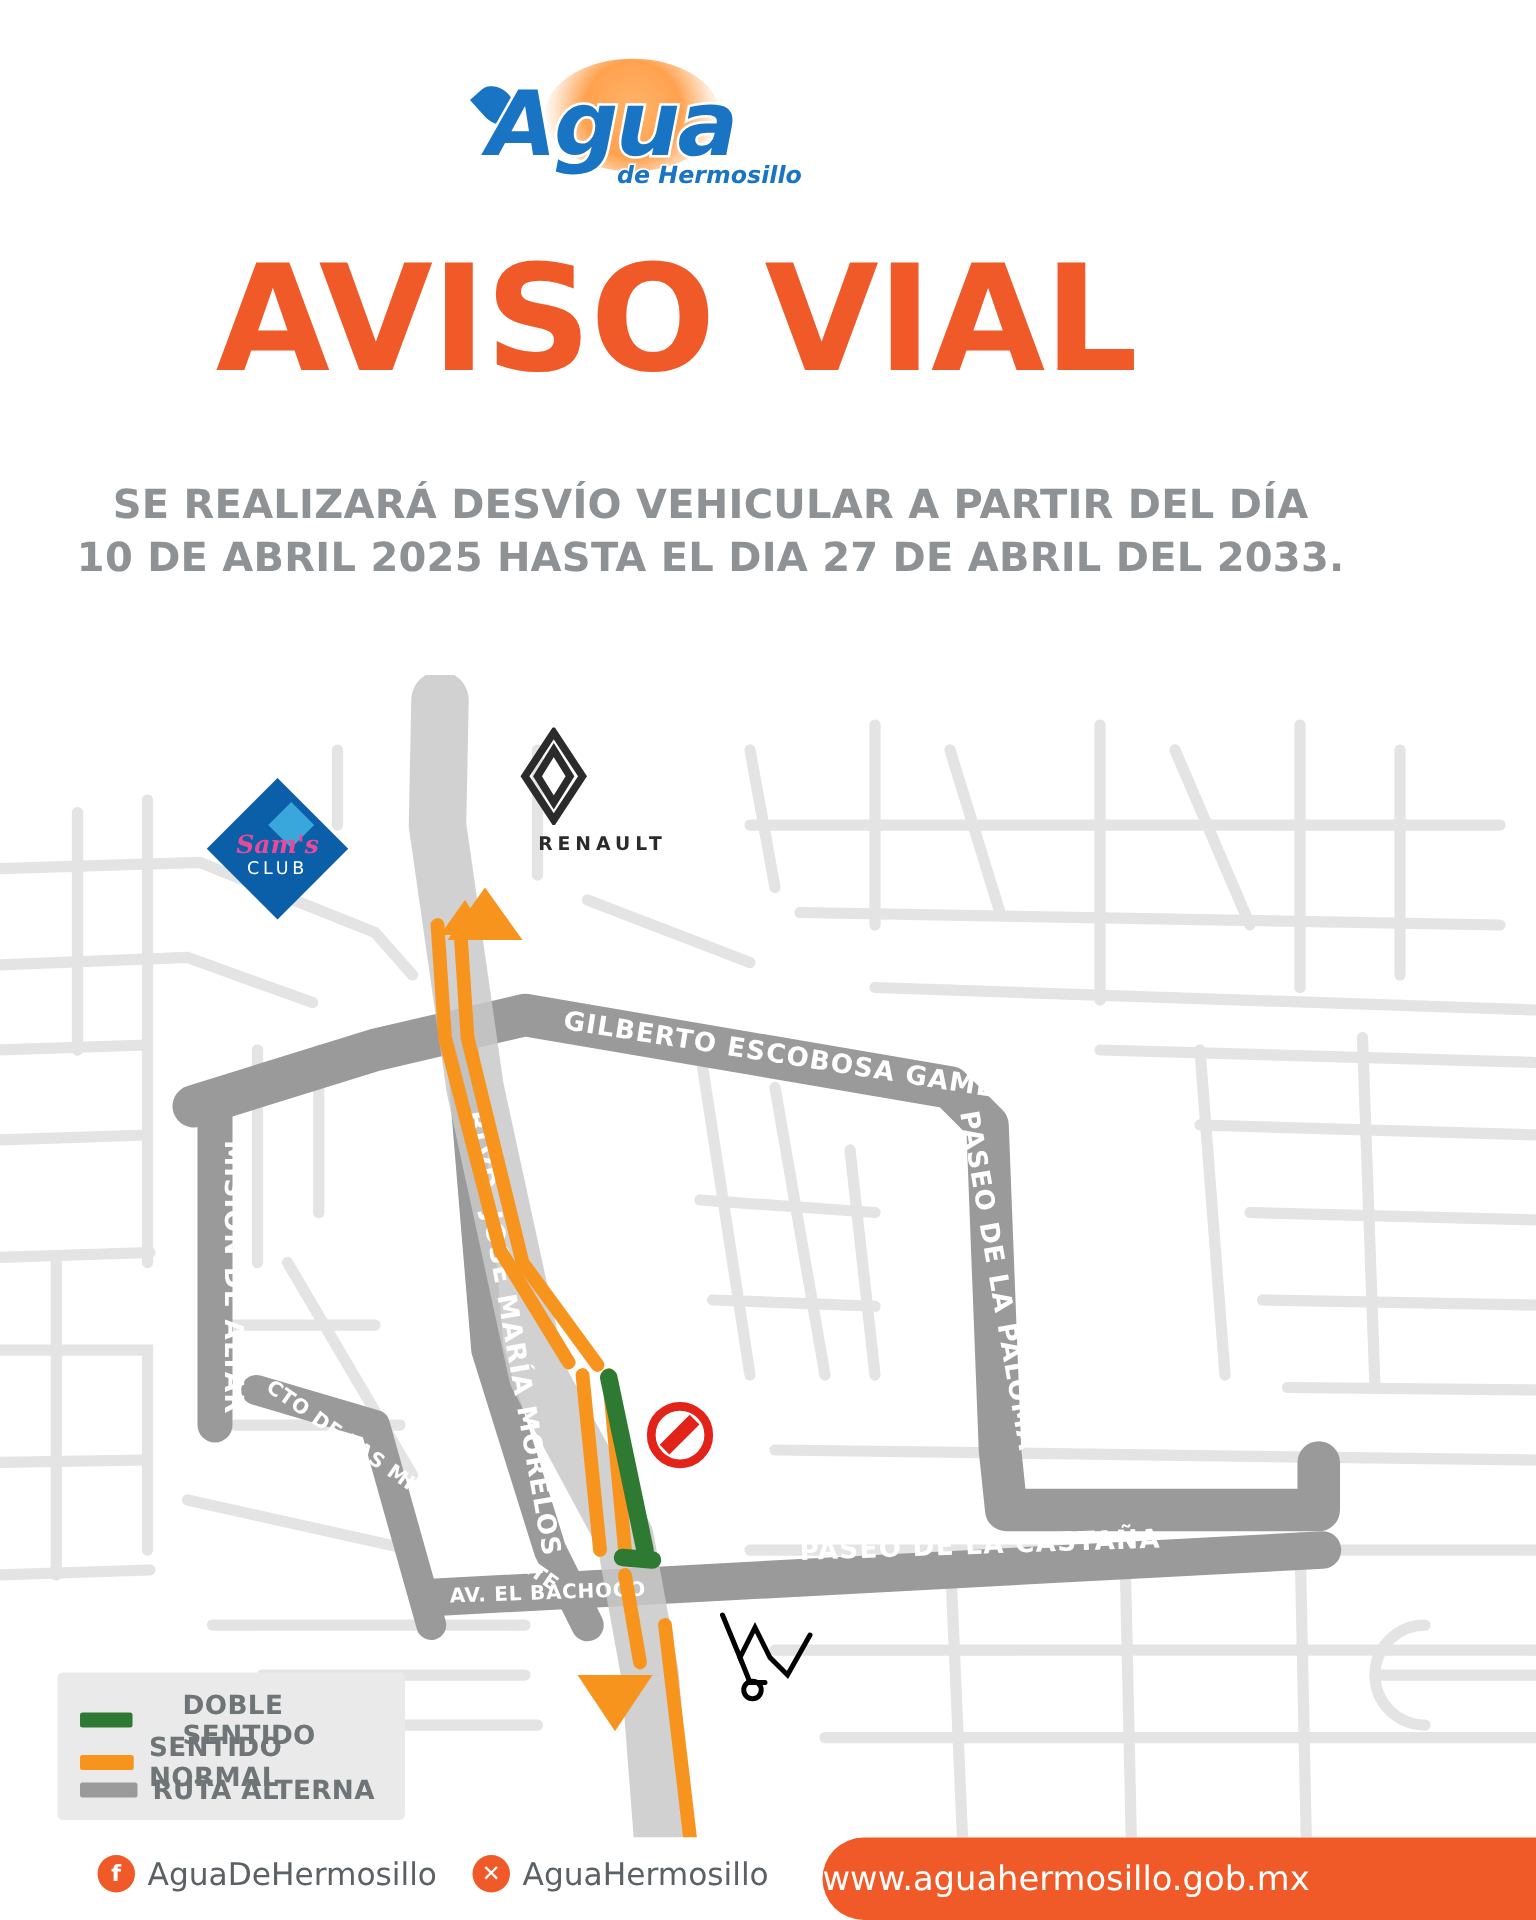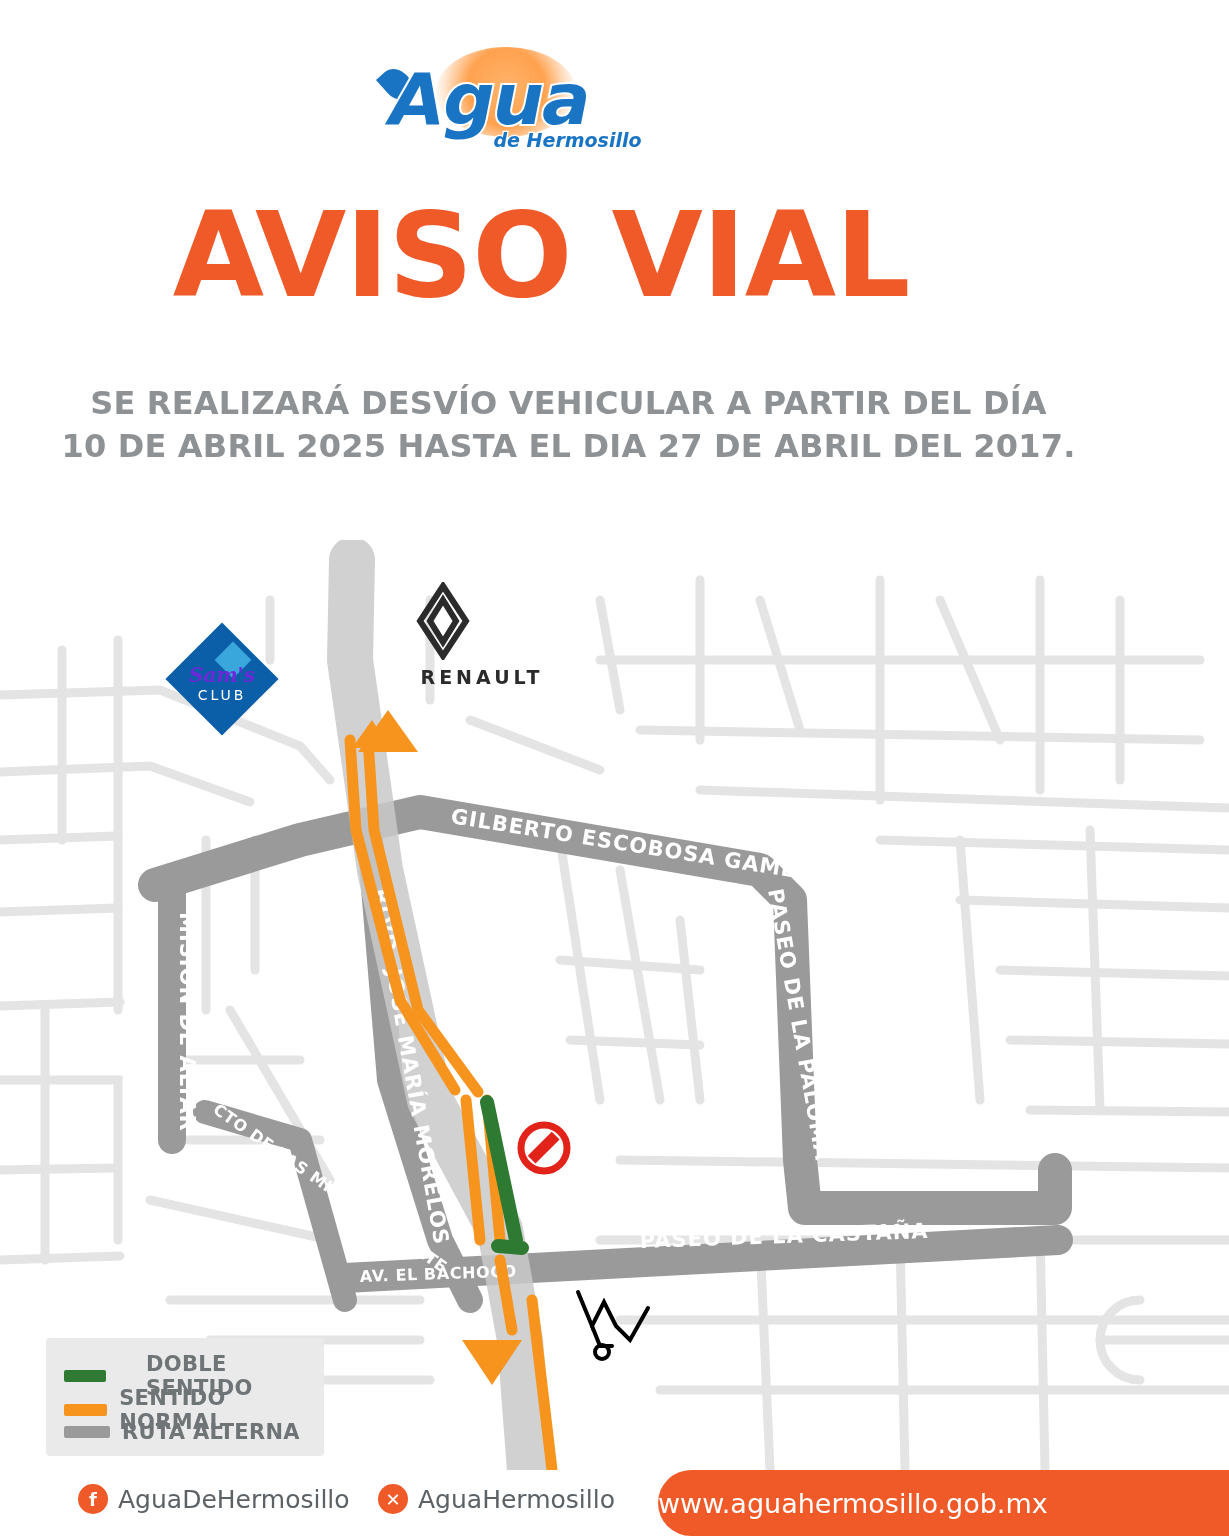--- a/index.html
+++ b/index.html
@@ -157,21 +157,21 @@
     height: 26px;
     background: #3aa7dc;
     transform: rotate(45deg);
   }
   .sams-text {
     position: absolute;
     left: 0;
     top: 38px;
     width: 108px;
     text-align: center;
-    color: #6d28d9;
+    color: #ec4899;
     font-size: 20px;
     font-style: italic;
     font-weight: bold;
     font-family: "DejaVu Serif", serif;
   }
   .sams-text2 {
     position: absolute;
     left: 0;
     top: 62px;
     width: 108px;
@@ -185,21 +185,21 @@
   
   .renault {
     position: absolute;
     left: 412px;
     top: 42px;
     width: 140px;
     text-align: center;
   }
   .renault-name {
     margin-top: 6px;
-    font-size: 19px;
+    font-size: 15px;
     font-weight: bold;
     letter-spacing: 4px;
     color: #2b2b2b;
     font-family: "DejaVu Sans", sans-serif;
   }
 
   
   .legend {
     position: absolute;
     left: 46px;
@@ -294,21 +294,21 @@
     <div class="logo-sun"></div>
     <div class="logo-drop"></div>
     <div class="logo-agua">Agua</div>
     <div class="logo-sub">de Hermosillo</div>
   </div>
 </div>
 
 <div class="title">AVISO VIAL</div>
 <div class="subtitle">
   <div>SE REALIZARÁ DESVÍO VEHICULAR A PARTIR DEL DÍA</div>
-  <div>10 DE ABRIL 2025 HASTA EL DIA 27 DE ABRIL DEL 2017.</div>
+  <div>10 DE ABRIL 2025 HASTA EL DIA 27 DE ABRIL DEL 2033.</div>
 </div>
 
 <div class="map">
   <svg width="1229" height="930" viewBox="0 0 1229 930" xmlns="http://www.w3.org/2000/svg">
 
     <g stroke="#e4e4e4" stroke-width="9" fill="none" stroke-linecap="round">
       <path d="M0 155 L160 150 L300 206 L330 240"></path>
       <path d="M0 232 L150 226 L250 262"></path>
       <path d="M0 300 L118 296"></path>
       <path d="M0 372 L118 368"></path>

